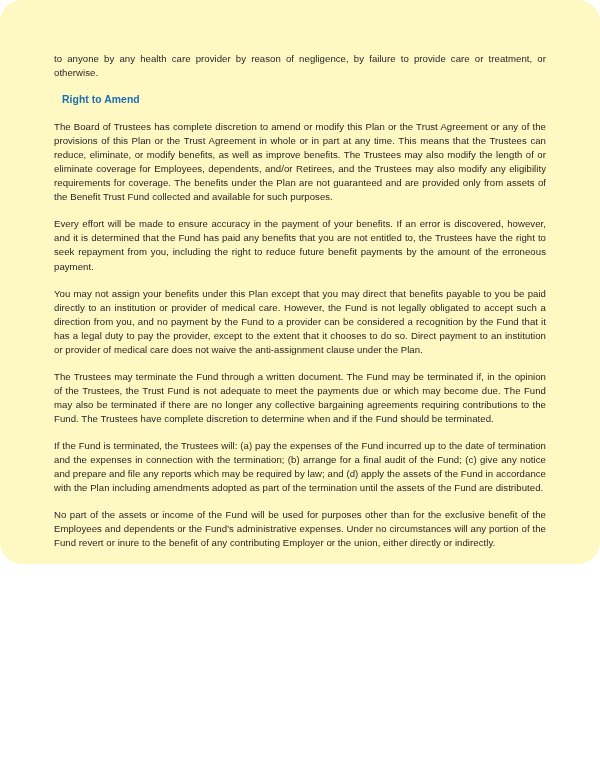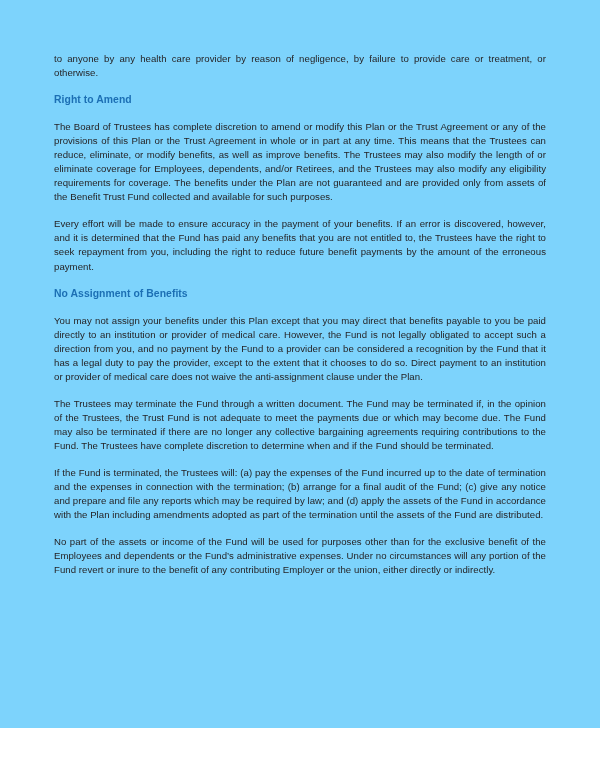--- a/index.html
+++ b/index.html
@@ -3,25 +3,26 @@
 <meta charset="utf-8">
 <style>
   html, body {
     margin: 0;
     padding: 0;
     background: #ffffff;
   }
   .page {
     position: relative;
     width: 600px;
-    height: 728px;
-    background: #7dd3fc;
+    height: 564px;
+    background: #fef9c3;
     box-sizing: border-box;
     overflow: hidden;
     font-family: "Liberation Sans", sans-serif;
+    border-radius: 22px;
   }
   .content {
     position: absolute;
     left: 54px;
     top: 52px;
     width: 492px;
   }
   p.body-para {
     margin: 0 0 13px 0;
     font-size: 9.6px;
@@ -30,21 +31,21 @@
     text-align: justify;
     text-justify: inter-word;
     letter-spacing: 0.005em;
     -webkit-hyphens: none;
     hyphens: none;
   }
   p.body-para:last-child {
     margin-bottom: 4px;
   }
   h2.section-heading {
-    margin: 0 0 13px 0;
+    margin: 0 0 13px 8px;
     font-size: 10.4px;
     line-height: 14px;
     font-weight: bold;
     color: #1c6fb4;
     text-align: left;
     letter-spacing: 0.005em;
   }
   .page-number {
     position: absolute;
     left: 0;
@@ -60,21 +61,20 @@
 </head>
 <body>
 
 <div class="page">
 
   <div class="content">
       <p class="body-para">to anyone by any health care provider by reason of negligence, by failure to provide care or treatment, or otherwise.</p>
       <h2 class="section-heading">Right to Amend</h2>
       <p class="body-para">The Board of Trustees has complete discretion to amend or modify this Plan or the Trust Agreement or any of the provisions of this Plan or the Trust Agreement in whole or in part at any time. This means that the Trustees can reduce, eliminate, or modify benefits, as well as improve benefits. The Trustees may also modify the length of or eliminate coverage for Employees, dependents, and/or Retirees, and the Trustees may also modify any eligibility requirements for coverage. The benefits under the Plan are not guaranteed and are provided only from assets of the Benefit Trust Fund collected and available for such purposes.</p>
       <p class="body-para">Every effort will be made to ensure accuracy in the payment of your benefits. If an error is discovered, however, and it is determined that the Fund has paid any benefits that you are not entitled to, the Trustees have the right to seek repayment from you, including the right to reduce future benefit payments by the amount of the erroneous payment.</p>
-      <h2 class="section-heading">No Assignment of Benefits</h2>
       <p class="body-para">You may not assign your benefits under this Plan except that you may direct that benefits payable to you be paid directly to an institution or provider of medical care. However, the Fund is not legally obligated to accept such a direction from you, and no payment by the Fund to a provider can be considered a recognition by the Fund that it has a legal duty to pay the provider, except to the extent that it chooses to do so. Direct payment to an institution or provider of medical care does not waive the anti-assignment clause under the Plan.</p>
       <p class="body-para">The Trustees may terminate the Fund through a written document. The Fund may be terminated if, in the opinion of the Trustees, the Trust Fund is not adequate to meet the payments due or which may become due. The Fund may also be terminated if there are no longer any collective bargaining agreements requiring contributions to the Fund. The Trustees have complete discretion to determine when and if the Fund should be terminated.</p>
       <p class="body-para">If the Fund is terminated, the Trustees will: (a) pay the expenses of the Fund incurred up to the date of termination and the expenses in connection with the termination; (b) arrange for a final audit of the Fund; (c) give any notice and prepare and file any reports which may be required by law; and (d) apply the assets of the Fund in accordance with the Plan including amendments adopted as part of the termination until the assets of the Fund are distributed.</p>
       <p class="body-para">No part of the assets or income of the Fund will be used for purposes other than for the exclusive benefit of the Employees and dependents or the Fund’s administrative expenses. Under no circumstances will any portion of the Fund revert or inure to the benefit of any contributing Employer or the union, either directly or indirectly.</p>
     </div>
 
   <div class="page-number">123</div>
 
 </div>
 

